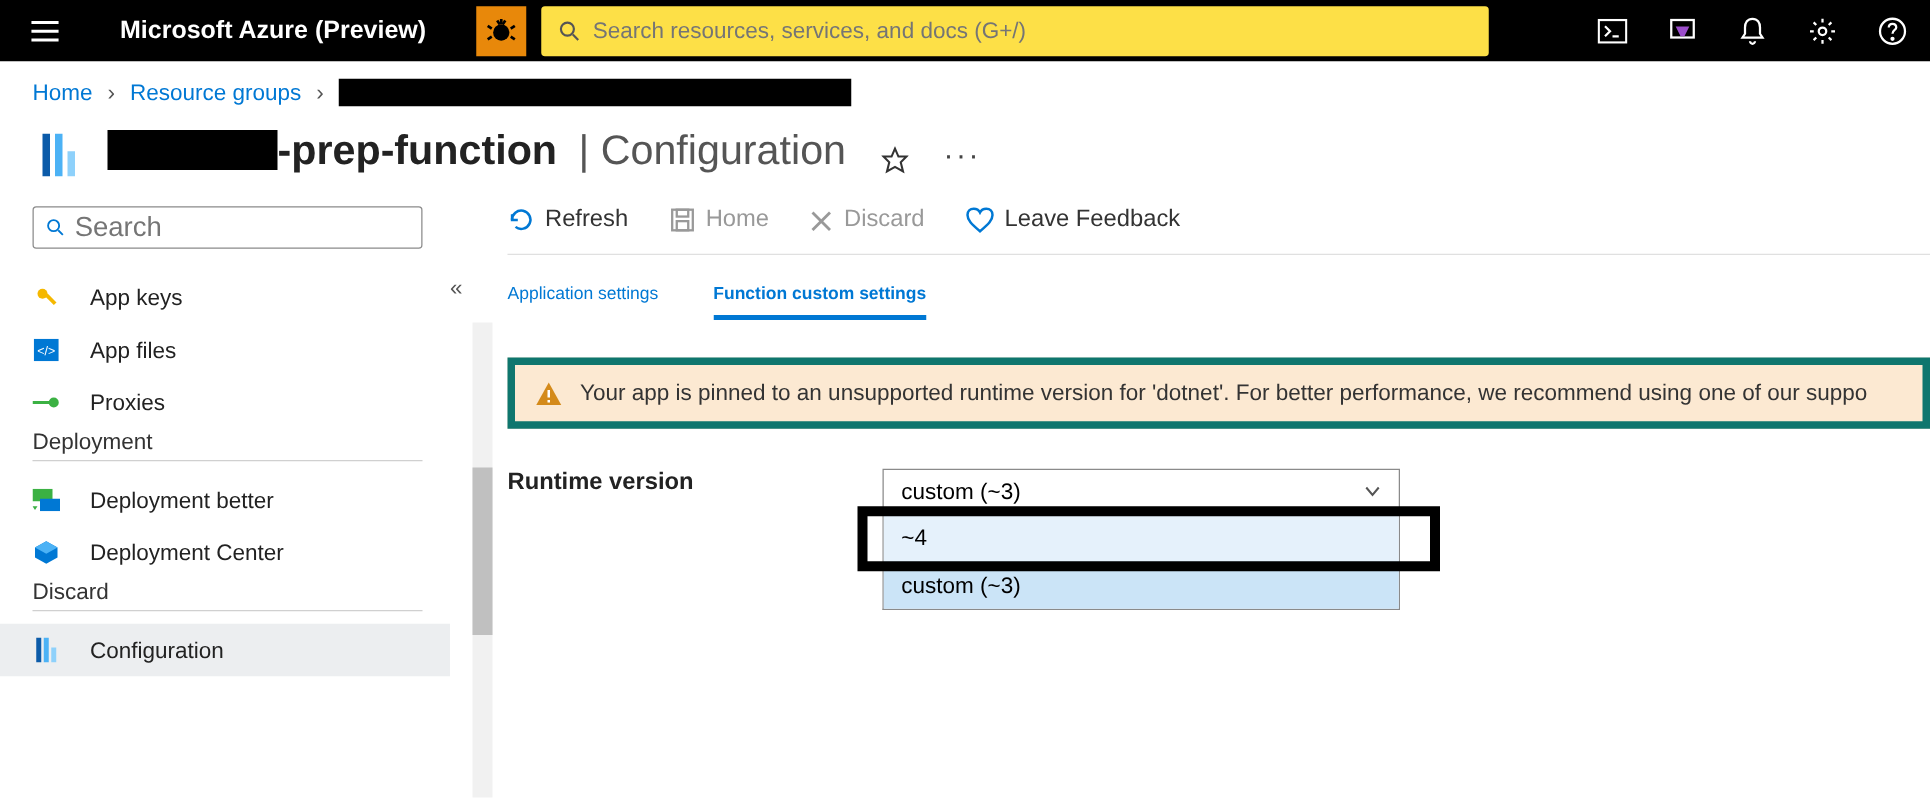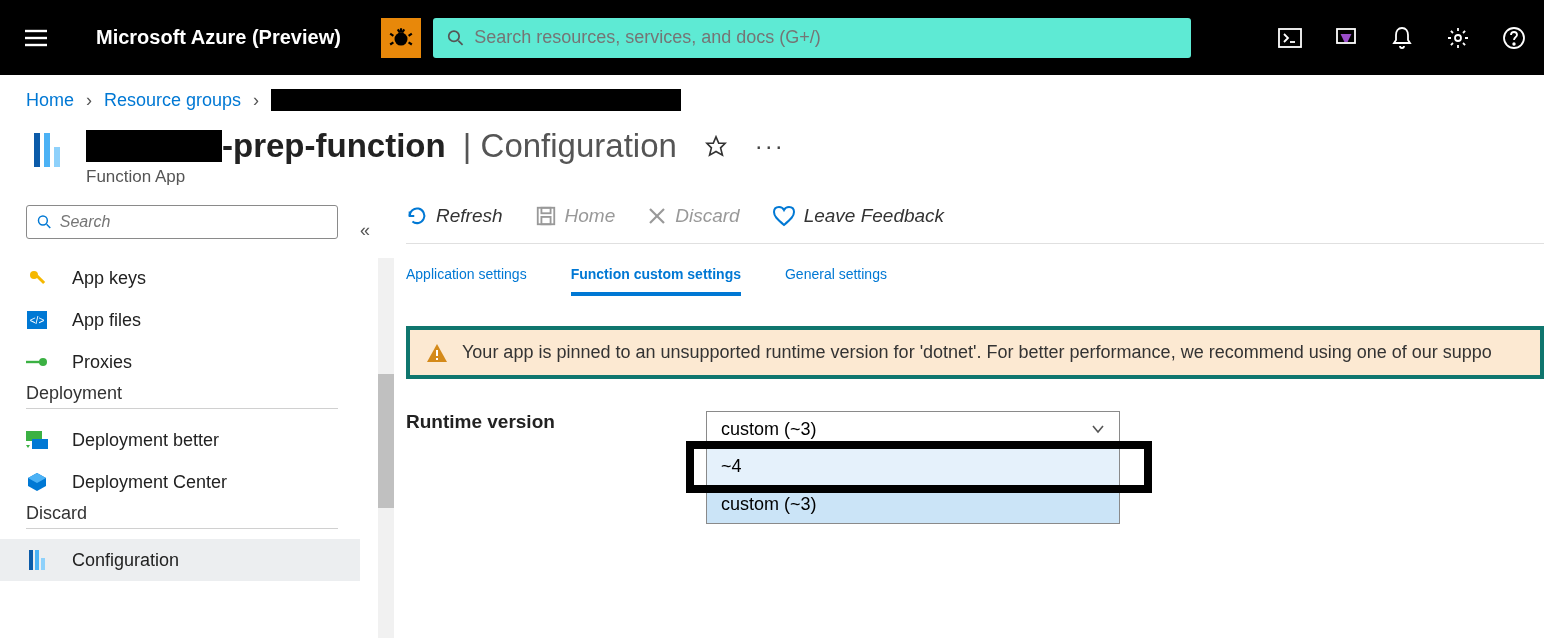--- a/index.html
+++ b/index.html
@@ -10,21 +10,21 @@
     }
     body {
       width: 1544px;
       height: 643px;
       overflow: hidden;
       background: #fff;
     }
     
     .top-bar {
       background: #000;
-      height: 75px;
+      height: 49px;
       display: flex;
       align-items: center;
       padding: 0 16px;
       color: #fff;
     }
     .hamburger {
       width: 40px;
       height: 40px;
       display: flex;
       align-items: center;
@@ -49,21 +49,21 @@
       cursor: pointer;
       flex-shrink: 0;
     }
     .search-bar {
       flex: 1;
       margin-left: 12px;
       margin-right: 40px;
       max-width: 758px;
     }
     .search-bar-inner {
-      background: #5eead4;
+      background: #fde047;
       border-radius: 3px;
       height: 40px;
       display: flex;
       align-items: center;
       padding: 0 14px;
     }
     .search-bar-inner input {
       background: transparent;
       border: none;
       outline: none;
@@ -124,21 +124,21 @@
       align-items: center;
       justify-content: center;
       flex-shrink: 0;
     }
     .page-title-wrap {
       display: flex;
       flex-direction: column;
     }
     .page-title {
       display: flex;
-      align-items: center;
+      align-items: flex-end;
       gap: 28px;
       font-size: 33px;
     }
     .page-title .redacted-title {
       background: #000;
       width: 136px;
       height: 32px;
       display: inline-block;
     }
     .page-title .bold {
@@ -179,25 +179,24 @@
       width: 312px;
       height: 34px;
       display: flex;
       align-items: center;
       padding: 0 10px;
       margin-bottom: 18px;
     }
     .sidebar-search input {
       border: none;
       outline: none;
-      font-size: 16px;
+      font-size: 22px;
       margin-left: 8px;
       width: 100%;
       color: #000000;
-      font-style: italic;
     }
     .nav-item {
       display: flex;
       align-items: center;
       gap: 24px;
       padding: 10px 0;
       cursor: pointer;
       font-size: 18px;
       color: #222;
     }
@@ -258,25 +257,24 @@
     .toolbar {
       display: flex;
       align-items: center;
       gap: 32px;
       padding: 10px 0 16px 0;
       border-bottom: 1px solid #e0e0e0;
       font-size: 19px;
     }
     .tool-btn {
       display: flex;
-      align-items: center;
+      align-items: flex-end;
       gap: 8px;
       cursor: pointer;
       color: #333;
-      font-style: italic;
     }
     .tool-btn.disabled {
       color: #999;
       cursor: default;
     }
     .tool-btn svg { flex-shrink: 0; }
 
     .tabs {
       display: flex;
       gap: 44px;
@@ -288,21 +286,21 @@
       cursor: pointer;
       padding-bottom: 10px;
     }
     .tab.active {
       font-weight: 600;
       border-bottom: 4px solid #0078d4;
     }
 
     .warning-banner {
       background: #FCE9D2;
-      border: 4px solid #0f766e;
+      border: 6px solid #0f766e;
       margin-top: 30px;
       padding: 12px 16px;
       display: flex;
       align-items: center;
       gap: 14px;
       font-size: 18px;
       color: #333;
       white-space: nowrap;
       overflow: hidden;
     }
@@ -455,21 +453,20 @@
         <span class="light" style="margin-left:8px;">&nbsp;|&nbsp;</span>
         <span class="light">Configuration</span>
       </span>
       <span class="star-icon">
         <svg width="22" height="22" viewBox="0 0 24 24" fill="none" stroke="#333" stroke-width="1.8">
             <polygon points="12,2 15,9 22,9 17,14 19,22 12,18 5,22 7,14 2,9 9,9"></polygon>
           </svg>
       </span>
       <span class="more-icon" style="font-size:24px;letter-spacing:2px;">···</span>
     </div>
-    <div class="subtitle">Function App</div>
   </div>
 </div>
 
 <div class="main">
 
   <div class="sidebar">
     <div class="sidebar-search">
       <svg width="16" height="16" viewBox="0 0 20 20" fill="none" stroke="#0078d4" stroke-width="2">
           <circle cx="8" cy="8" r="6"></circle>
           <line x1="13" y1="13" x2="18" y2="18"></line>
@@ -578,21 +575,20 @@
         <svg width="24" height="22" viewBox="0 0 24 22" fill="none" stroke="#0078d4" stroke-width="2">
             <path d="M12 20 C5 14 2 11 2 7 C2 4 4 2 7 2 C9 2 11 3 12 5 C13 3 15 2 17 2 C20 2 22 4 22 7 C22 11 19 14 12 20 Z"></path>
           </svg>
         <span>Leave Feedback</span>
       </div>
     </div>
 
     <div class="tabs">
       <div class="tab">Application settings</div>
       <div class="tab active">Function custom settings</div>
-      <div class="tab">General settings</div>
     </div>
 
     <div class="warning-banner">
       <svg width="22" height="20" viewBox="0 0 22 20">
           <polygon points="11,1 21,19 1,19" fill="#d48a1a"></polygon>
           <rect x="10" y="7" width="2" height="6" fill="#fff"></rect>
           <rect x="10" y="15" width="2" height="2" fill="#fff"></rect>
         </svg>
       <span>Your app is pinned to an unsupported runtime version for 'dotnet'. For better performance, we recommend using one of our suppo</span>
     </div>

